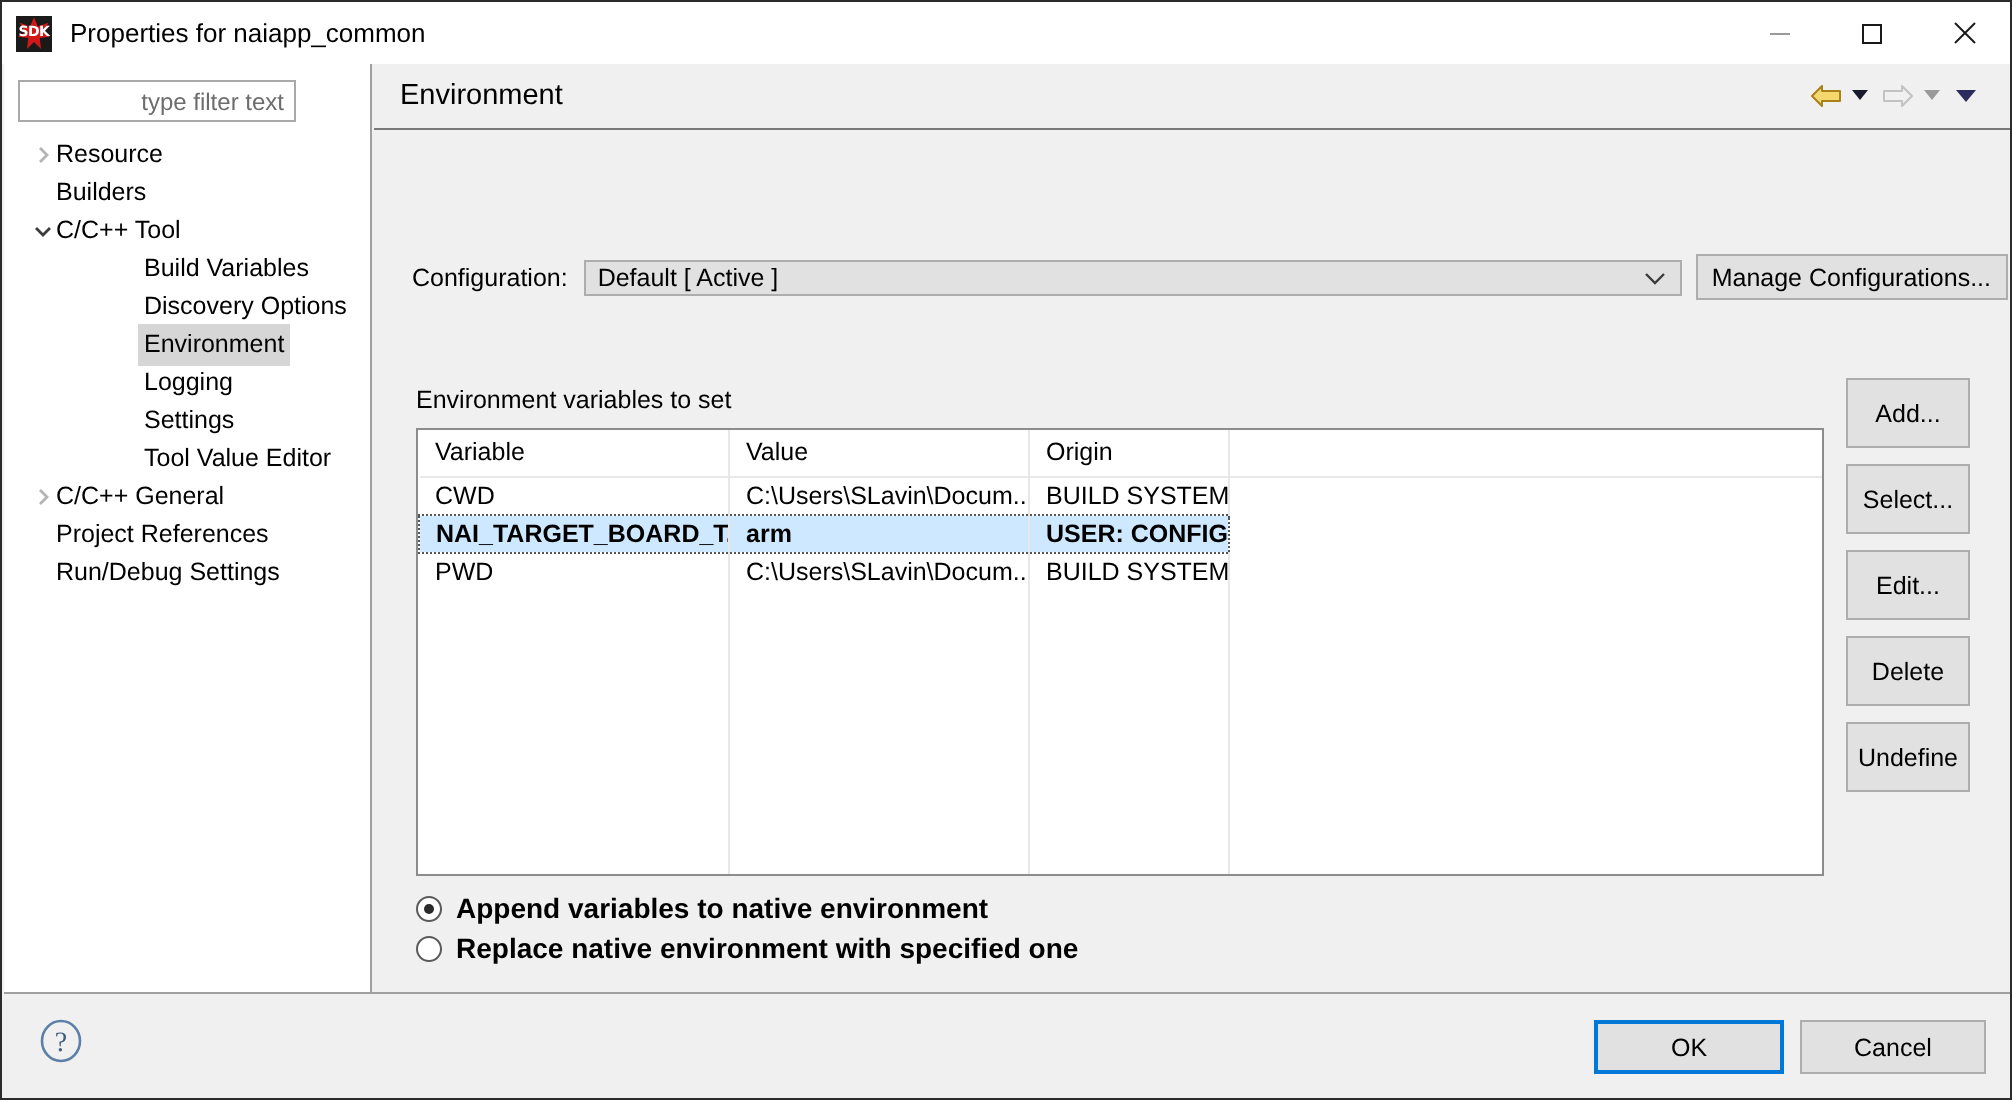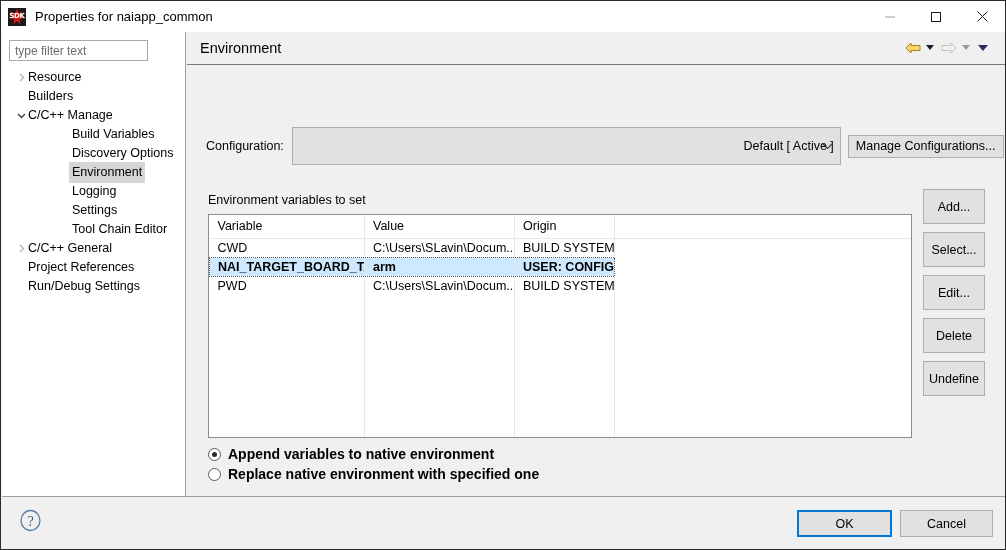--- a/index.html
+++ b/index.html
@@ -92,20 +92,21 @@
     position: absolute;
     left: 7px; top: 8px;
     width: 139px; height: 21px;
     border: 1px solid #a9a9a9;
     background: #ffffff;
     font-family: "Liberation Sans", sans-serif;
     font-size: 12px;
     color: #7f1d1d;
     padding: 0 5px;
     outline: none;
+    text-align: right;
   }
   #filter-box::placeholder { color: #6d6d6d; opacity: 1; }
 
   #tree {
     position: absolute;
     left: 0; top: 36px;
     width: 184px;
   }
   .tree-item {
     height: 19px;
@@ -177,30 +178,29 @@
 
   
   #config-row {
     position: absolute;
     left: 19px; top: 61px;
     display: flex;
     align-items: center;
   }
   #config-label { font-size: 12.5px; margin-right: 8px; }
   #config-select {
-    width: 549px; height: 38px;
+    width: 549px; height: 18px;
     background: #e1e1e1;
     border: 1px solid #adadad;
     display: flex;
     align-items: center;
     padding: 0 6px;
     font-size: 12.5px;
     cursor: default;
     position: relative;
-    justify-content: flex-end;
   }
   #config-select .chev {
     position: absolute;
     right: 7px; top: 50%;
     transform: translateY(-50%);
   }
   #manage-btn {
     margin-left: 7px;
     height: 23px;
     min-width: 145px;
@@ -433,40 +433,40 @@
         <span class="nochev"></span>
         <span class="tw-label">Builders</span>
       </div>
 
       <div class="tree-item indent-0">
         <span class="twisty">
           <svg width="9" height="9" viewBox="0 0 9 9">
               <polyline points="1,3 4.5,6.5 8,3" fill="none" stroke="#3c3c3c" stroke-width="1.4"></polyline>
             </svg>
         </span>
-        <span class="tw-label">C/C++ Manage</span>
+        <span class="tw-label">C/C++ Tool</span>
       </div>
 
       <div class="tree-item indent-2">
         <span class="tw-label">Build Variables</span>
       </div>
       <div class="tree-item indent-2">
         <span class="tw-label">Discovery Options</span>
       </div>
       <div class="tree-item indent-2 selected">
         <span class="tw-label">Environment</span>
       </div>
       <div class="tree-item indent-2">
         <span class="tw-label">Logging</span>
       </div>
       <div class="tree-item indent-2">
         <span class="tw-label">Settings</span>
       </div>
       <div class="tree-item indent-2">
-        <span class="tw-label">Tool Chain Editor</span>
+        <span class="tw-label">Tool Value Editor</span>
       </div>
 
       <div class="tree-item indent-0">
         <span class="twisty">
           <svg width="9" height="9" viewBox="0 0 9 9">
               <polyline points="3,1 6.5,4.5 3,8" fill="none" stroke="#b4b4b4" stroke-width="1.4"></polyline>
             </svg>
         </span>
         <span class="tw-label">C/C++ General</span>
       </div>

